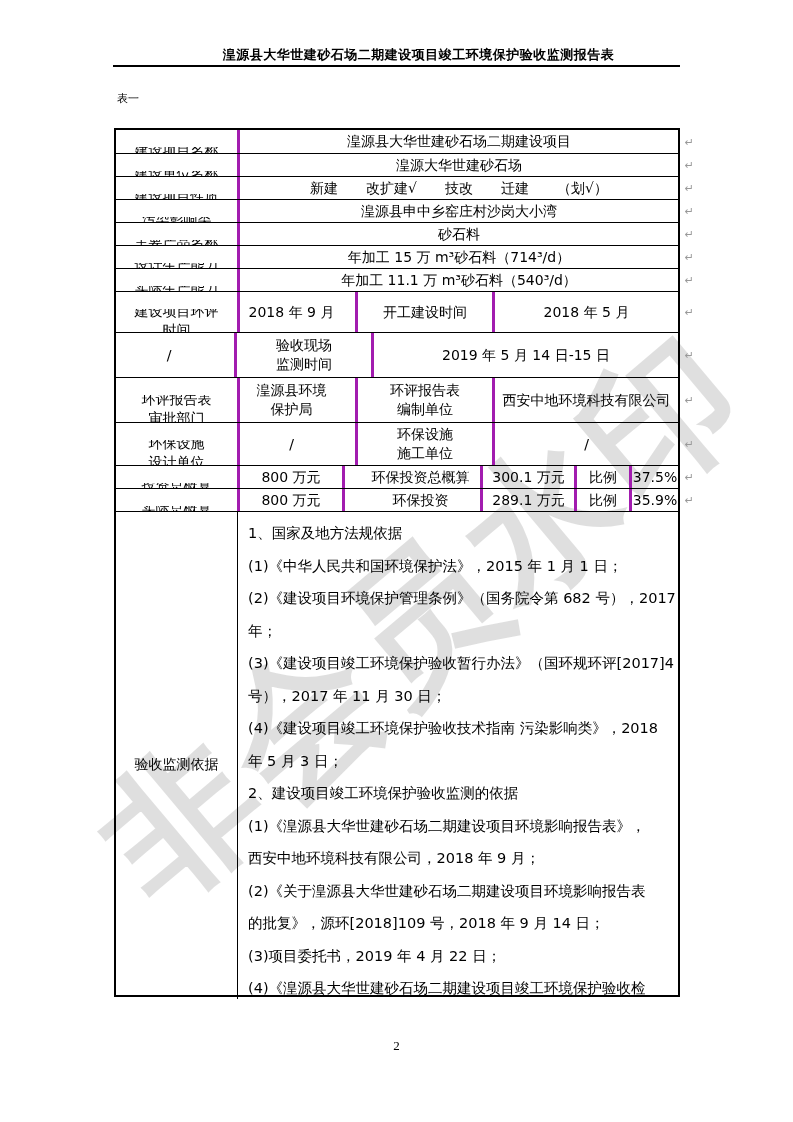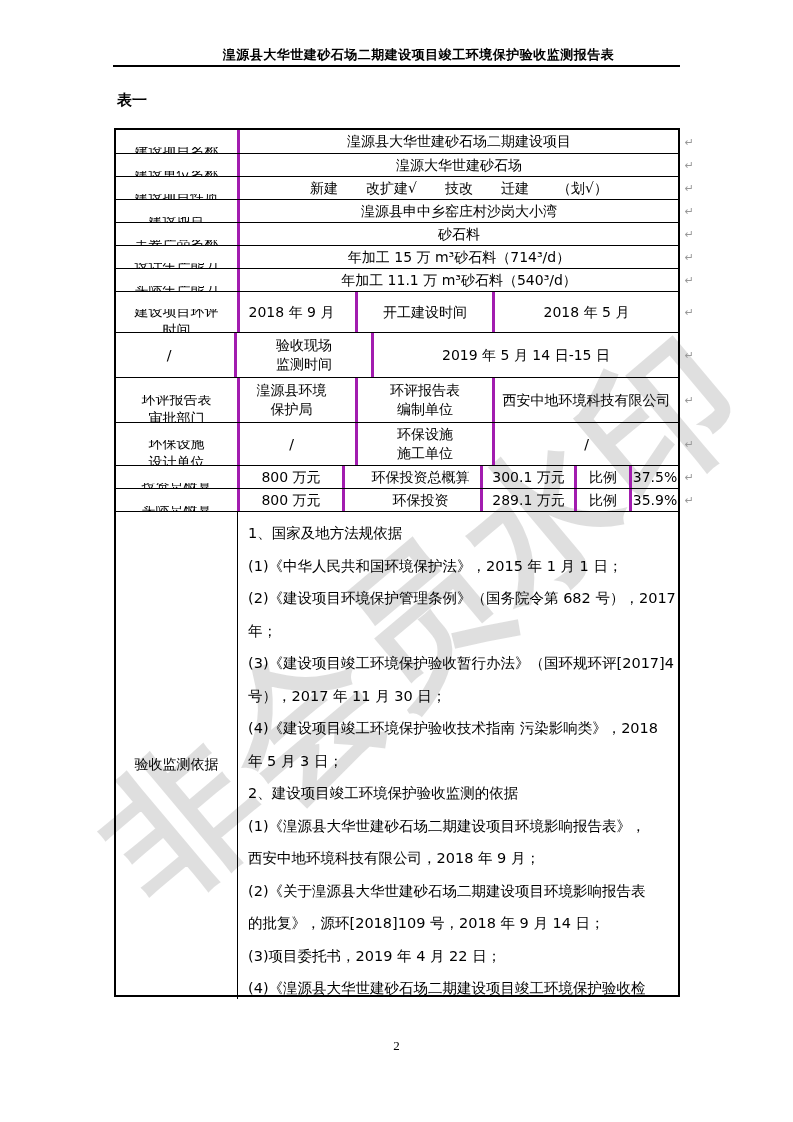--- a/index.html
+++ b/index.html
@@ -18,21 +18,21 @@
   }
   .content{position:absolute;left:0;top:0;width:793px;height:1122px;z-index:1;}
   .header-title{
     position:absolute;left:0;top:46px;width:793px;text-align:center;
     font-size:13px;font-weight:bold;letter-spacing:0.5px;padding-left:22px;
   }
   .title-underline{
     position:absolute;left:113px;top:65px;width:567px;height:2px;background:#000;
   }
   .table-caption{
-    position:absolute;left:117px;top:91px;font-size:15px;font-weight:bold;
+    position:absolute;left:117px;top:91px;font-size:11px;font-weight:normal;
   }
   .report-table{
     position:absolute;left:114px;top:128px;width:566px;height:869px;
     border:2px solid #000;box-sizing:border-box;
     display:flex;flex-direction:column;background:transparent;
   }
   .trow{
     display:flex;flex-direction:row;box-sizing:border-box;
     border-top:1px solid #000;position:relative;flex:none;
   }
@@ -98,21 +98,21 @@
       <div class="cell lbl">建设单位名称</div>
       <div class="cell val">湟源大华世建砂石场</div>
       <span class="pmark">↵</span>
     </div>
     <div class="trow r2 h23">
       <div class="cell lbl">建设项目性质</div>
       <div class="cell val">新建　　改扩建√　　技改　　迁建　　（划√）</div>
       <span class="pmark">↵</span>
     </div>
     <div class="trow r2 h23">
-      <div class="cell lbl">建设地点</div>
+      <div class="cell lbl">污染影响类</div>
       <div class="cell val">湟源县申中乡窑庄村沙岗大小湾</div>
       <span class="pmark">↵</span>
     </div>
     <div class="trow r2 h23">
       <div class="cell lbl">主要产品名称</div>
       <div class="cell val">砂石料</div>
       <span class="pmark">↵</span>
     </div>
     <div class="trow r2 h23">
       <div class="cell lbl">设计生产能力</div>

